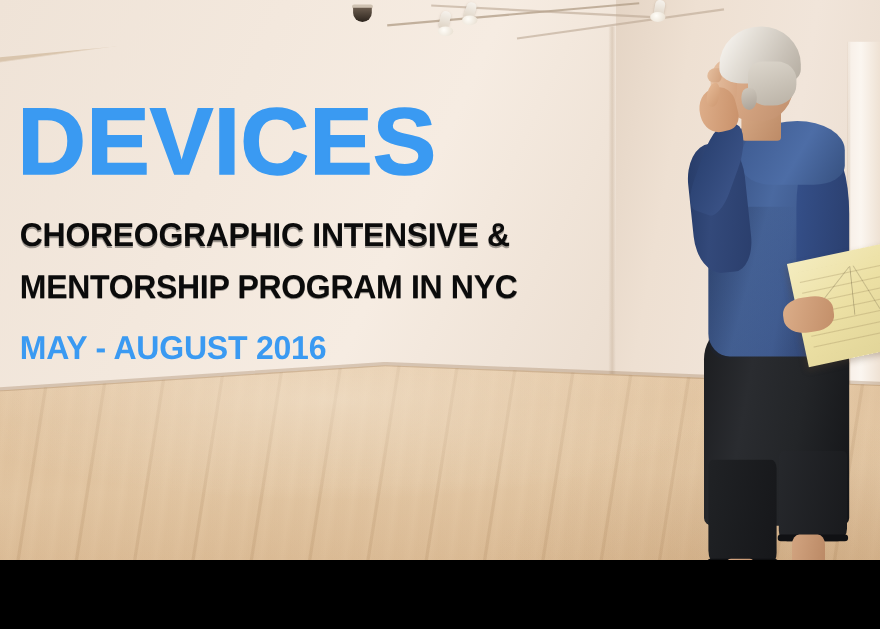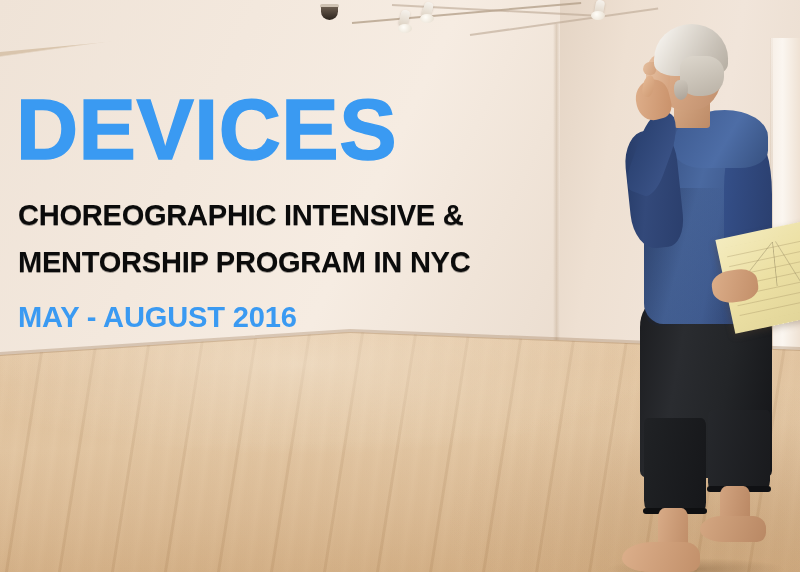--- a/index.html
+++ b/index.html
@@ -1,20 +1,20 @@
 <!DOCTYPE html>
 <html><head>
 <meta charset="utf-8">
 <style>
   html,body{margin:0;padding:0;background:#000;}
   body{font-family:"Liberation Sans",sans-serif;}
 
   #poster{
     position:relative;
-    width:800px;height:572px;
+    width:800px;height:509px;
     overflow:hidden;
     background:#efe2d6;
   }
 
   
   .ceiling{
     position:absolute;left:0;top:0;width:800px;height:72px;
     background:linear-gradient(170deg,#e6d6c4 0%,#ddc9b2 45%,#d8c3ab 100%);
   }
   .ceiling-edge{

